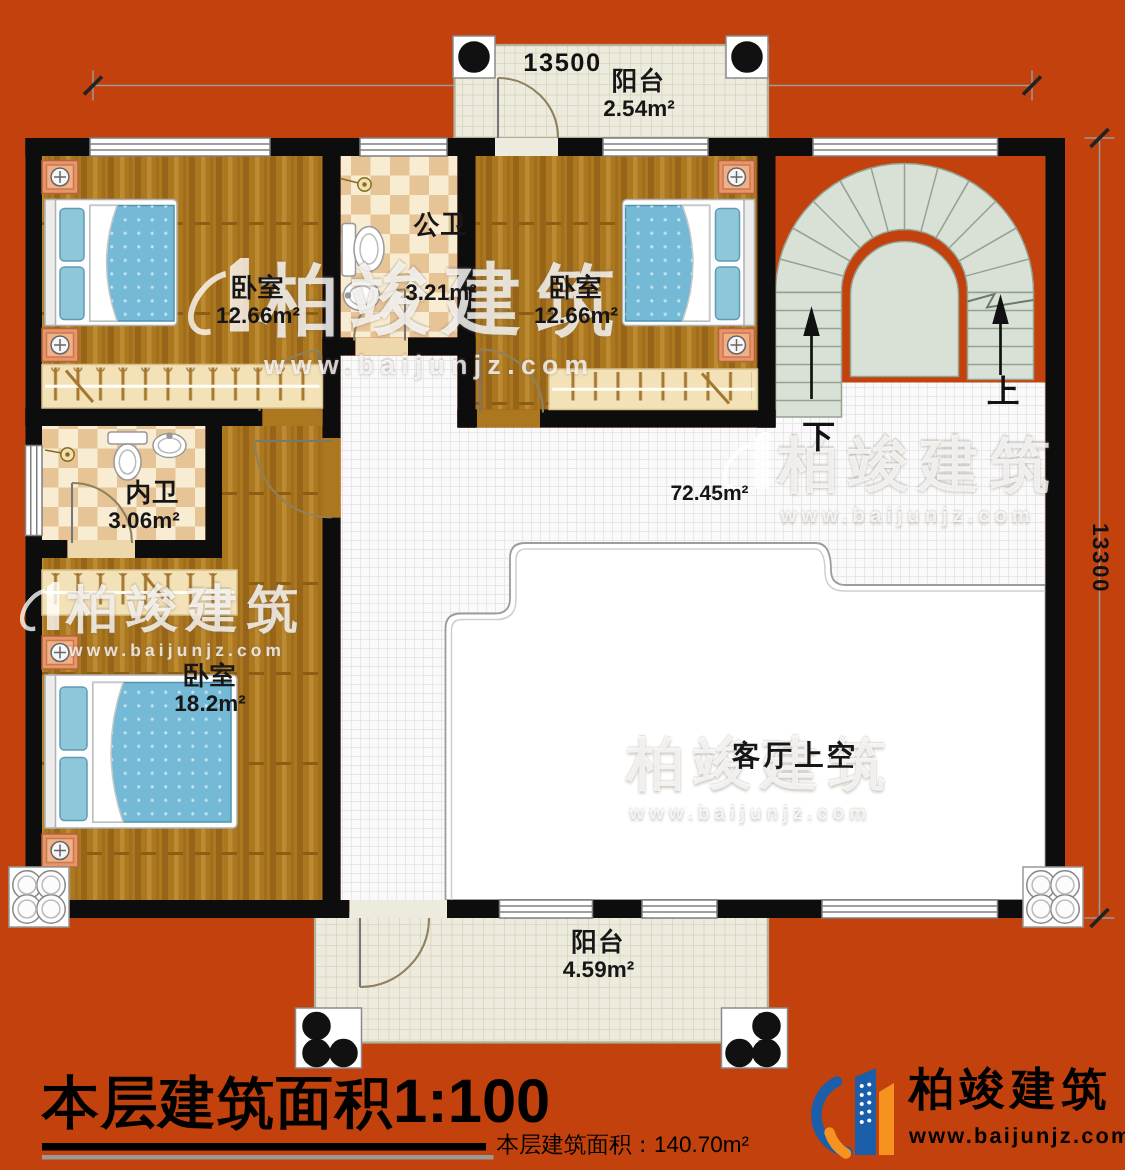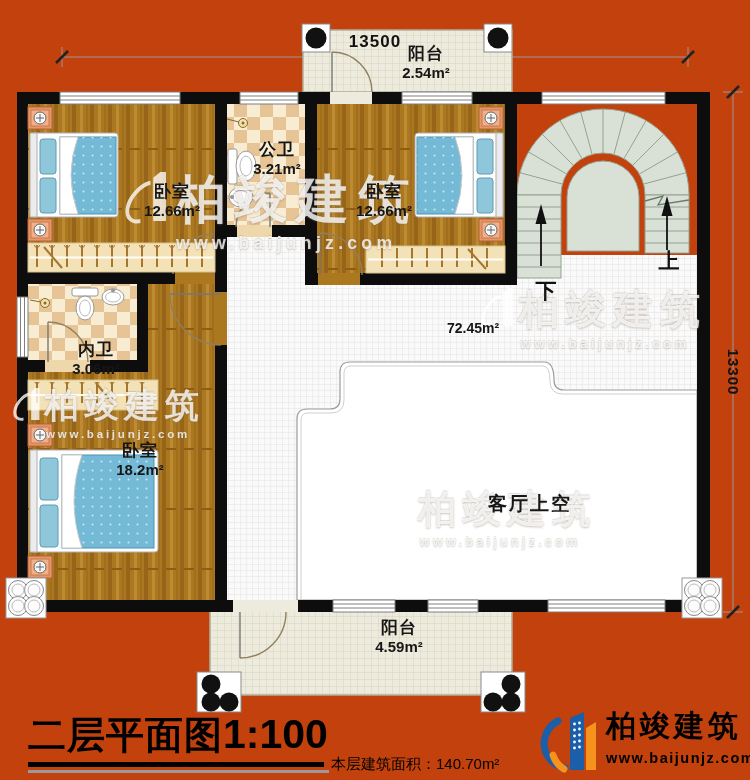--- a/index.html
+++ b/index.html
@@ -458,29 +458,29 @@
 <div class="dim" style="left:733px;top:372px;transform:translate(-50%,-50%) rotate(90deg);font-size:15px;">13300</div>
 
 <div class="lbl" style="left:426px;top:44px;">
   <span class="nm">阳台</span>
   <span class="ar">2.54m²</span>
 </div>
 <div class="lbl" style="left:172px;top:182px;">
   <span class="nm">卧室</span>
   <span class="ar">12.66m²</span>
 </div>
-<div class="lbl" style="left:277px;top:140px;">
+<div class="lbl" style="left:294px;top:140px;gap:27px;">
   <span class="nm">公卫</span>
   <span class="ar">3.21m²</span>
 </div>
 <div class="lbl" style="left:384px;top:182px;">
   <span class="nm">卧室</span>
   <span class="ar">12.66m²</span>
 </div>
-<div class="lbl" style="left:96px;top:340px;">
+<div class="lbl" style="left:96px;top:319px;align-items:flex-end;">
   <span class="nm">内卫</span>
   <span class="ar">3.06m²</span>
 </div>
 <div class="lbl" style="left:140px;top:441px;">
   <span class="nm">卧室</span>
   <span class="ar">18.2m²</span>
 </div>
 <div class="lbl" style="left:461px;top:320px;">
   <span class="ar" style="font-size:14px;margin-left:24px;">72.45m²</span>
 </div>
@@ -518,21 +518,21 @@
 </div>
 <div class="wm" style="left:386px;top:484px;font-size:38px;">
   <div class="wm-row">
         <span class="wm-mark"></span>
         <span class="wm-name">柏竣建筑</span>
       </div>
   <div class="wm-url">www.baijunjz.com</div>
 </div>
 
 <div class="plan-title">
-  <span>二层平面图</span><span class="scale">1:100</span>
+  <span>本层建筑面积</span><span class="scale">1:100</span>
 </div>
 <div class="tl-line1"></div>
 <div class="tl-line2"></div>
 <div class="specs">
   <div><span>本层建筑面积：</span><span>140.70m²</span></div>
 </div>
 <div class="brand">
   <div style="width:58px;height:66px;"></div>
   <div class="brand-text">
     <div class="brand-name">柏竣建筑</div>

